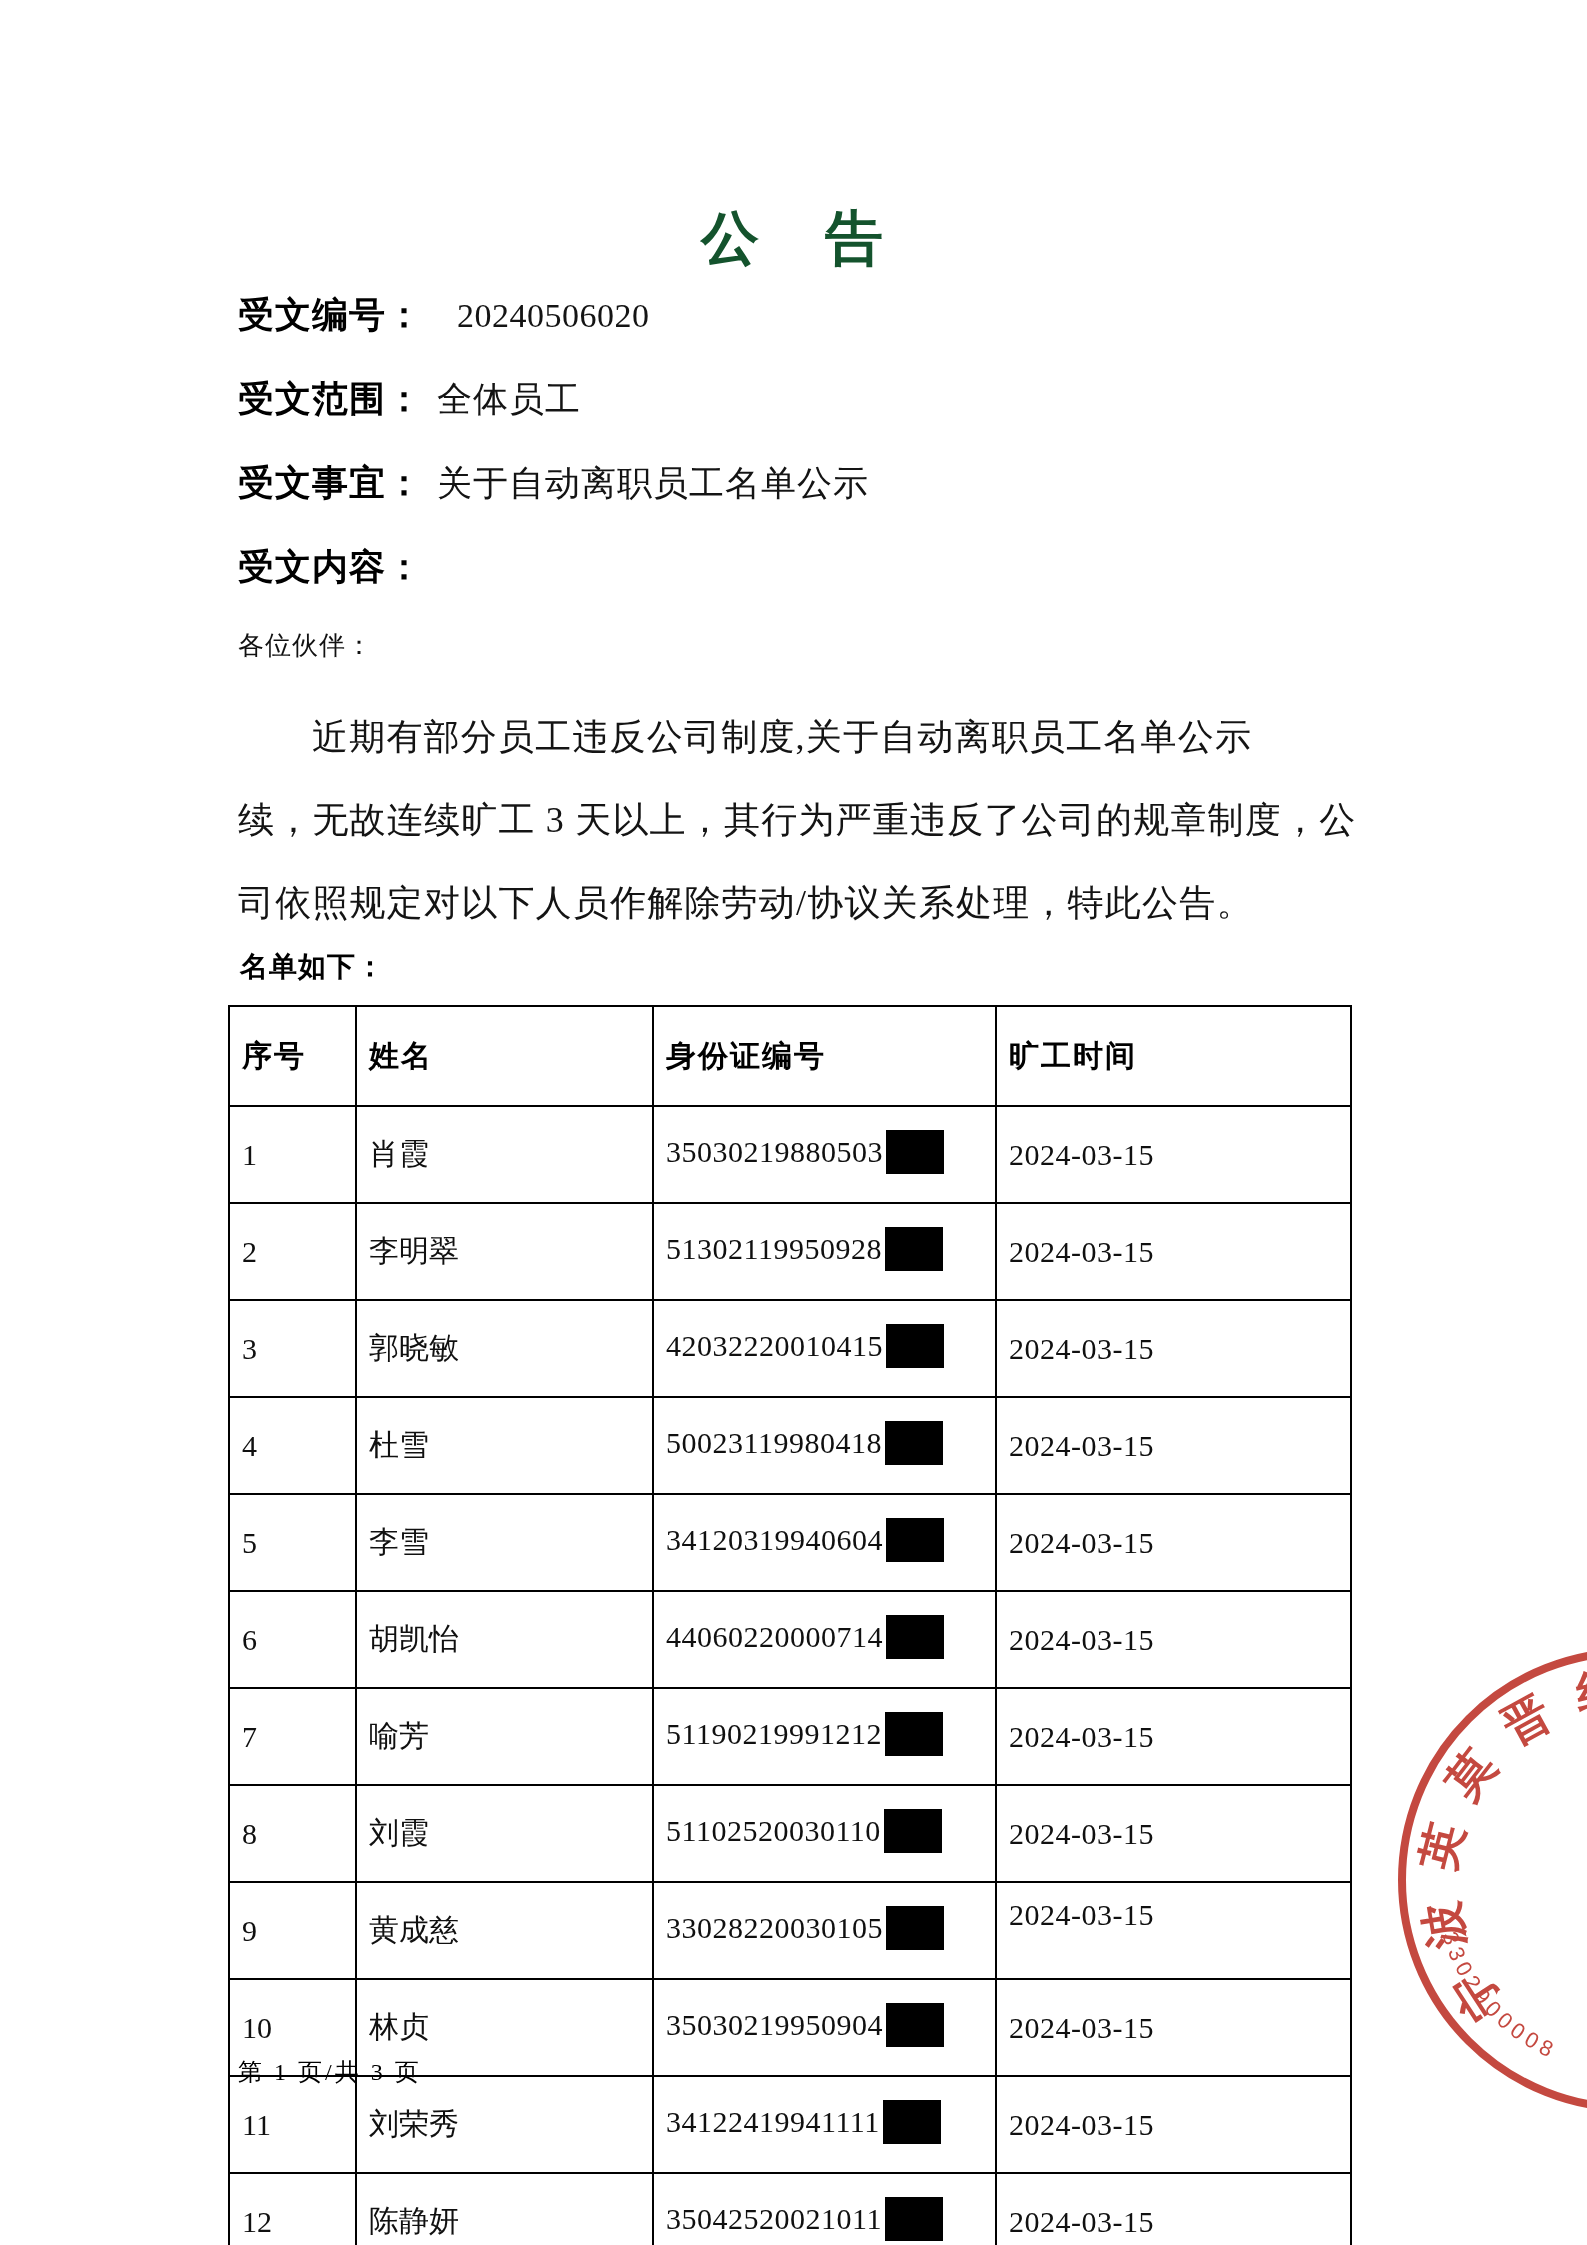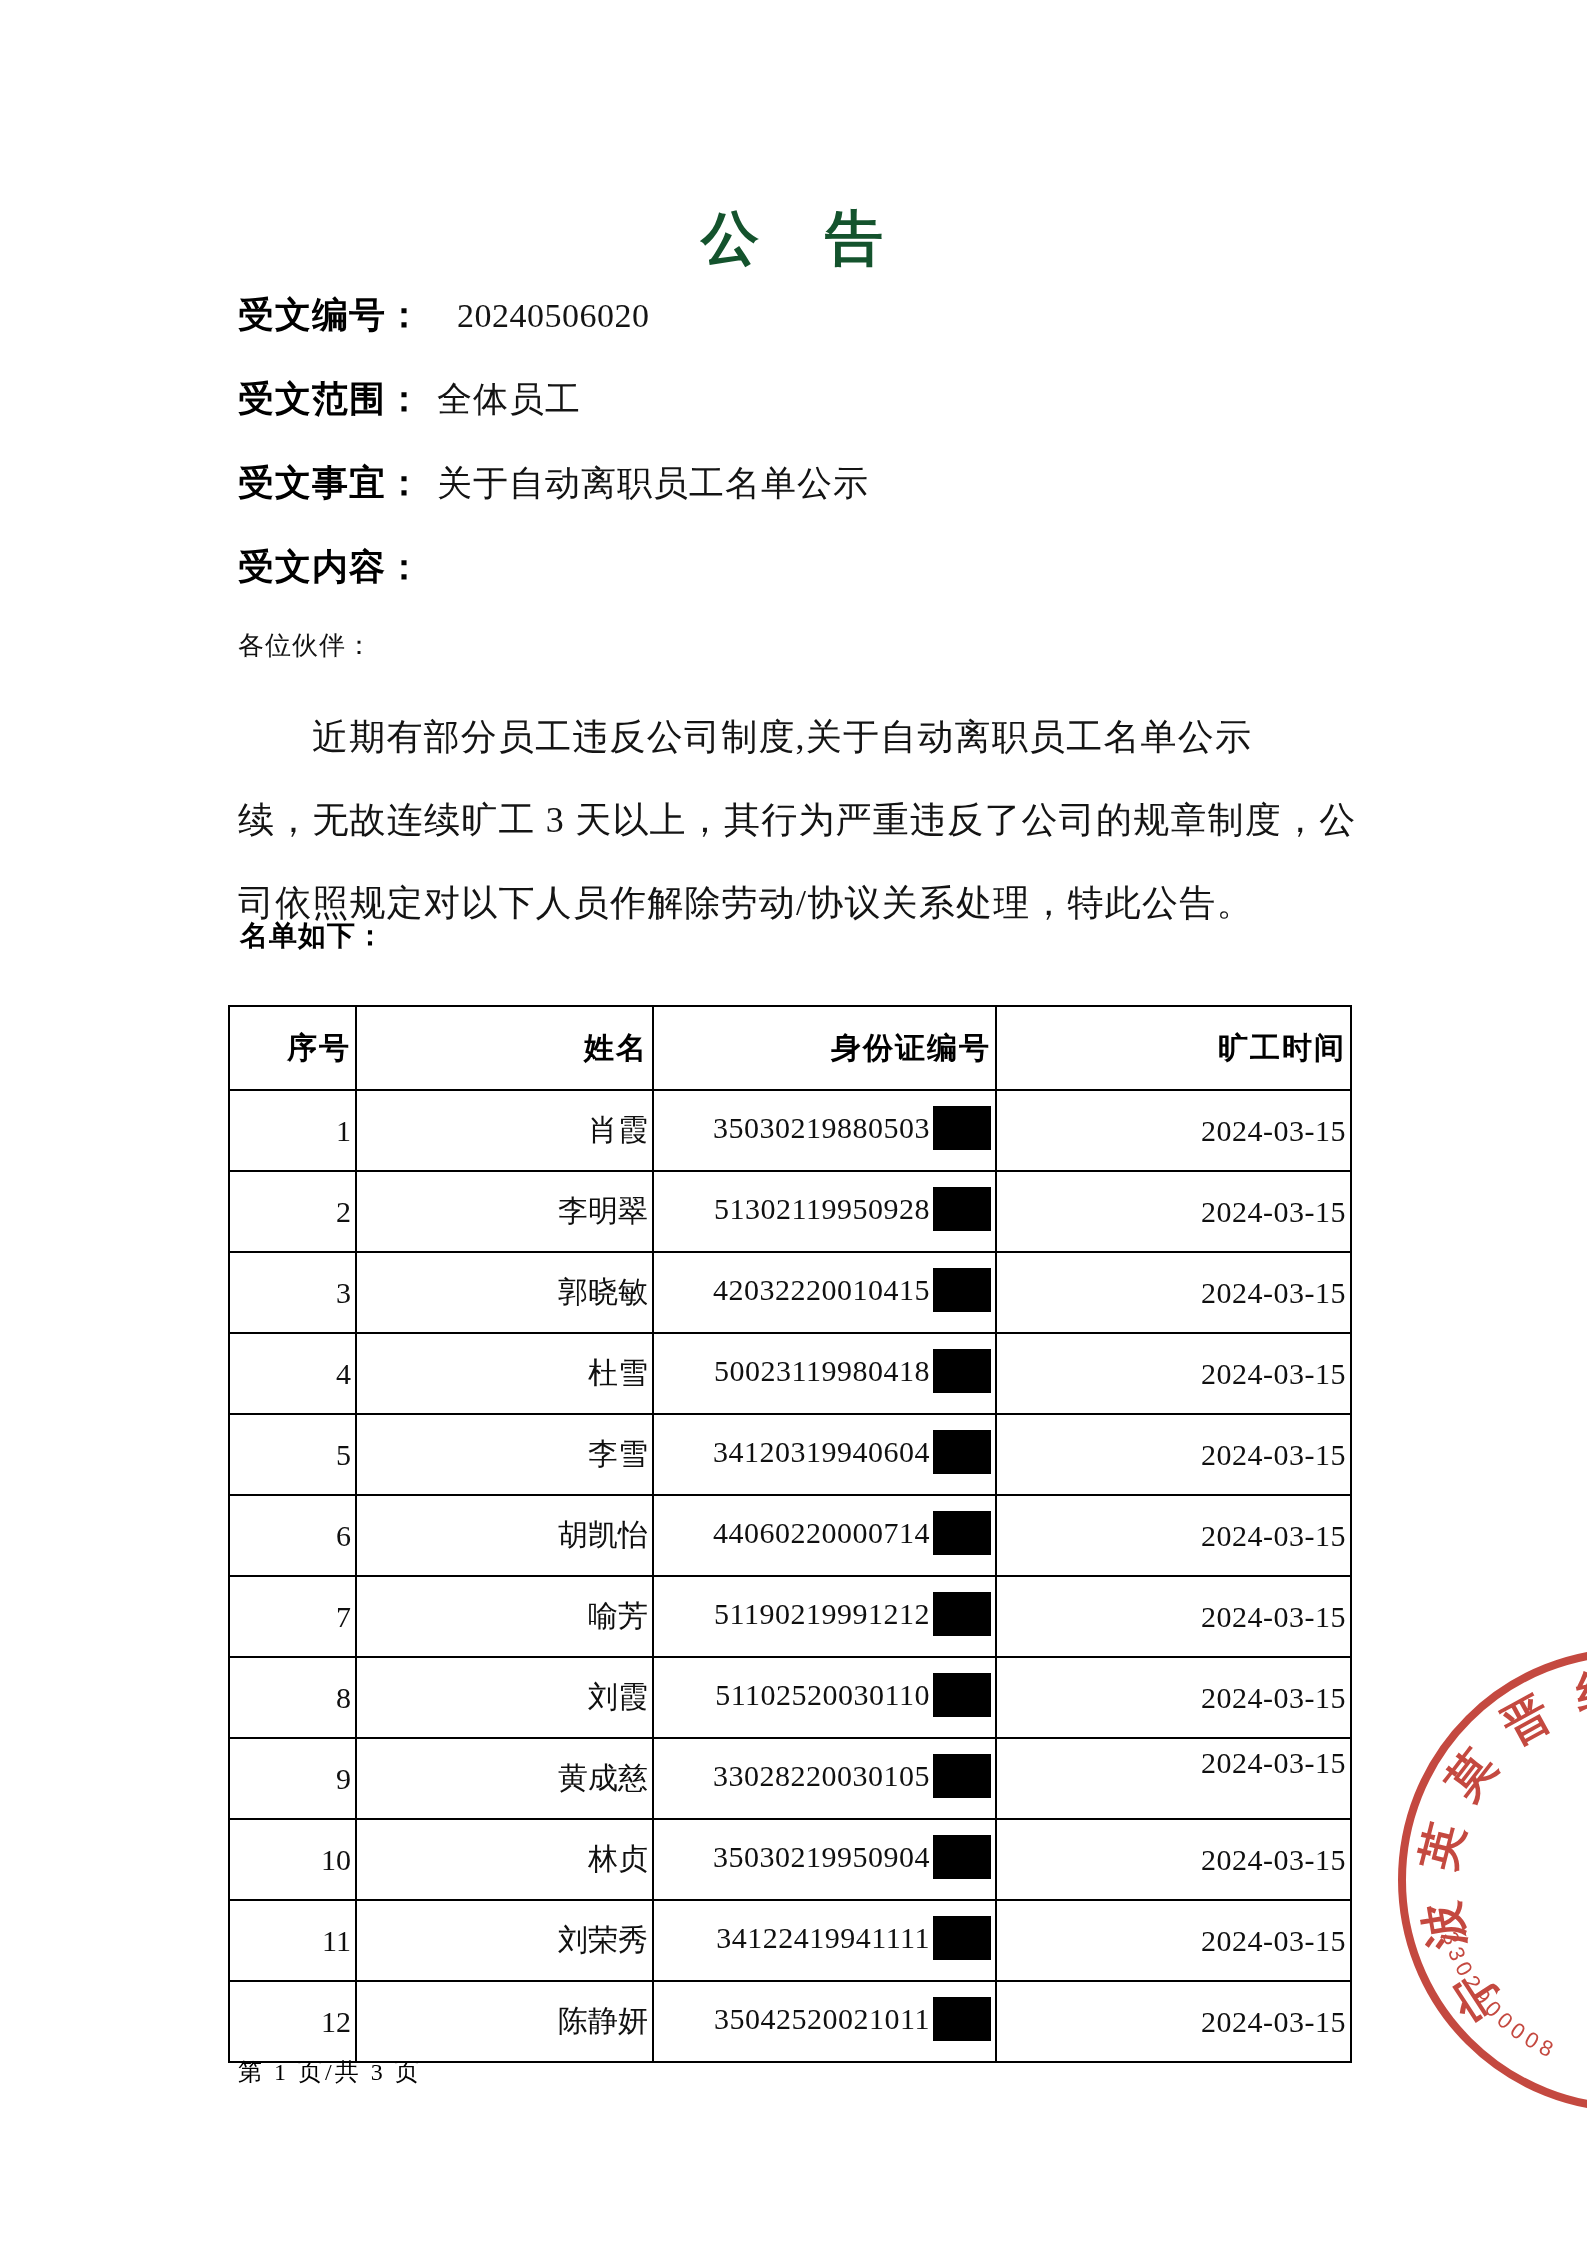--- a/index.html
+++ b/index.html
@@ -17,34 +17,34 @@
   .field-row .field-label{
     font-family:"Liberation Sans","DejaVu Sans",sans-serif;
     font-weight:700;color:#000;letter-spacing:1px;
   }
   .field-row .field-value{margin-left:14px;font-size:35px;color:#141414;letter-spacing:1px;}
   .field-row.first .field-value{margin-left:34px;font-size:34px;letter-spacing:0.5px;}
   .salutation{left:238px;top:628px;font-size:26px;letter-spacing:1px;text-align:center;}
   .body-line{left:238px;font-size:36px;letter-spacing:1.2px;color:#141414;}
   .body-line.indent{padding-left:74px;}
   .list-label{
-    left:240px;top:917px;font-size:28px;font-weight:700;color:#000;
+    left:240px;top:948px;font-size:28px;font-weight:700;color:#000;
     font-family:"Liberation Sans","DejaVu Sans",sans-serif;letter-spacing:1px;
   }
   table.roster{
     position:absolute;left:228px;top:1005px;width:1122px;
     border-collapse:collapse;table-layout:fixed;
   }
   table.roster col.w1{width:127px;}
   table.roster col.w2{width:297px;}
   table.roster col.w3{width:343px;}
   table.roster col.w4{width:355px;}
   table.roster th,table.roster td{
-    border:2px solid #000;text-align:right;vertical-align:middle;
-    padding:4px;overflow:hidden;
+    border:2px solid #000;text-align:left;vertical-align:middle;
+    padding:12px;overflow:hidden;
   }
   table.roster th{
     height:74px;font-size:30px;font-weight:700;color:#000;
     font-family:"Liberation Sans","DejaVu Sans",sans-serif;letter-spacing:2px;
   }
   table.roster td{height:71px;font-size:30px;color:#101010;}
   td.c-no{font-size:30px;}
   td.c-id{font-size:30px;letter-spacing:0.5px;}
   td.c-date{font-size:28px;letter-spacing:0.5px;margin-left:41px;}
   td.c-date.raised span{position:relative;top:-16px;display:inline-block;}

